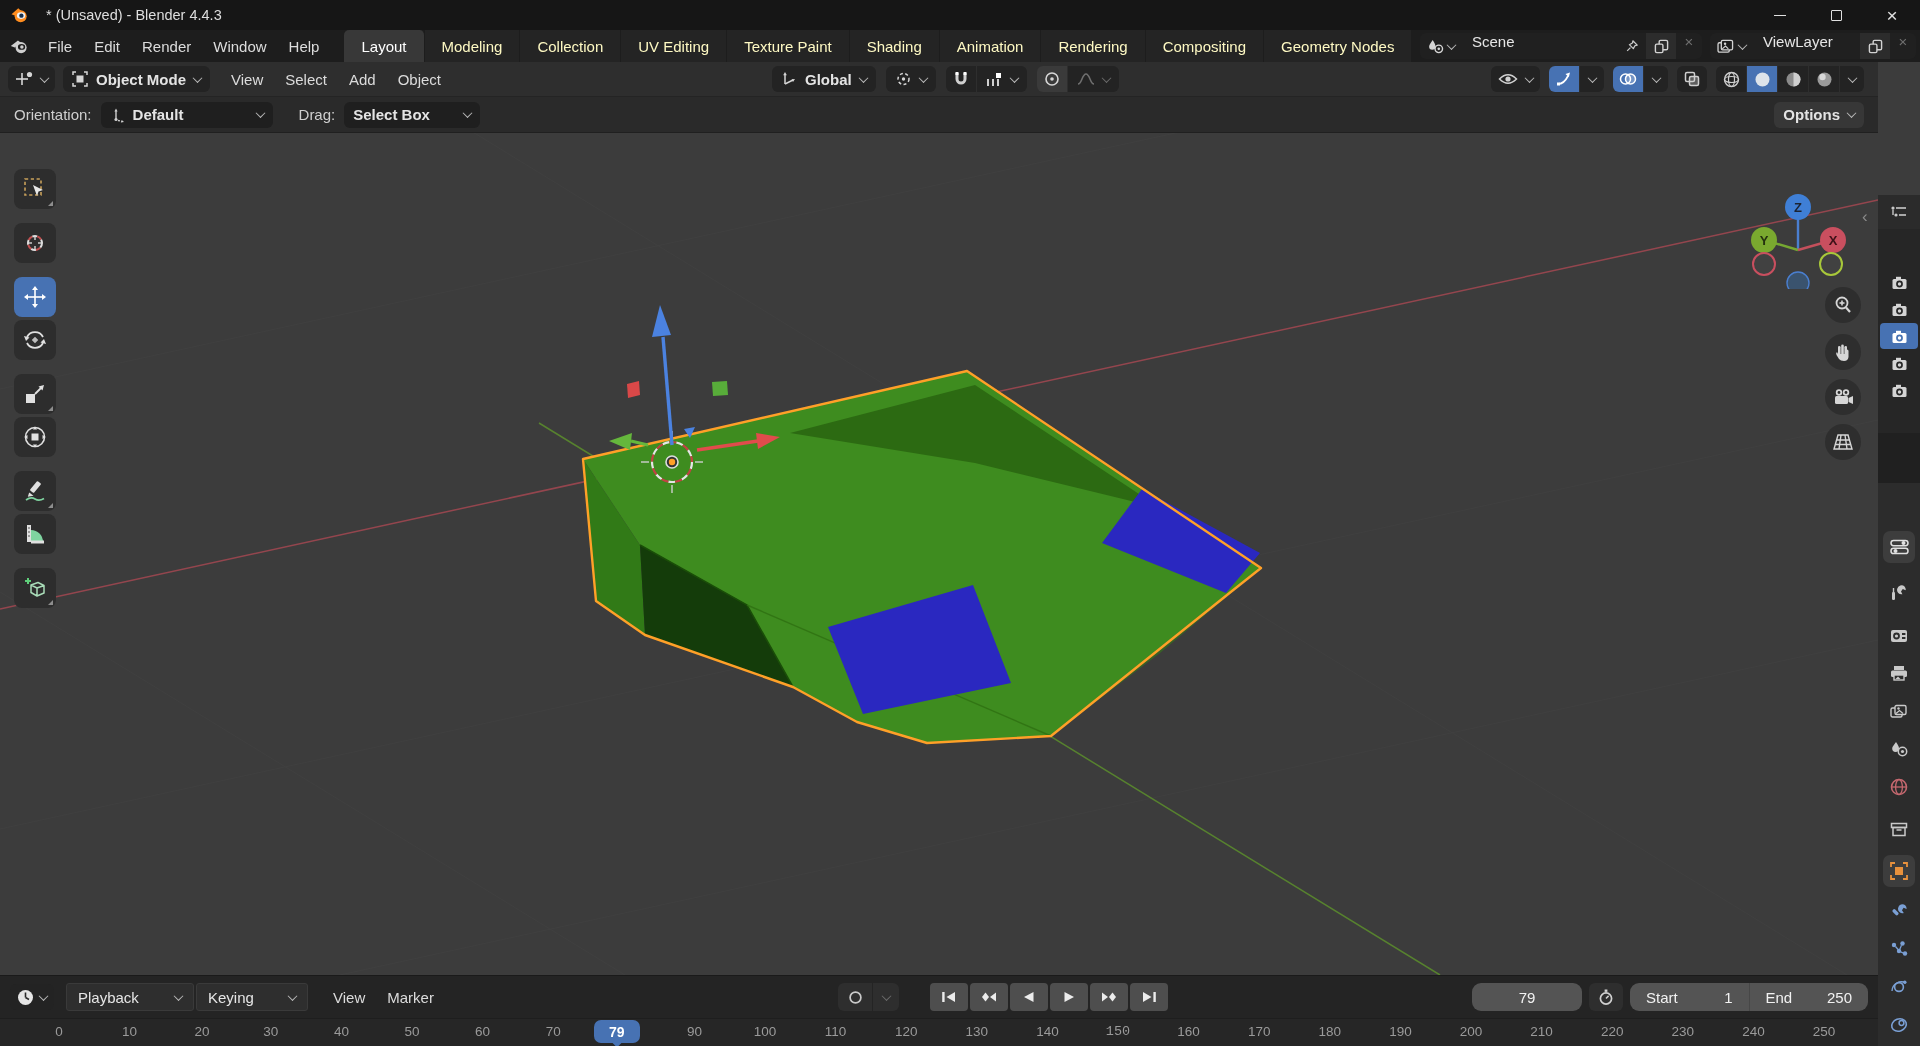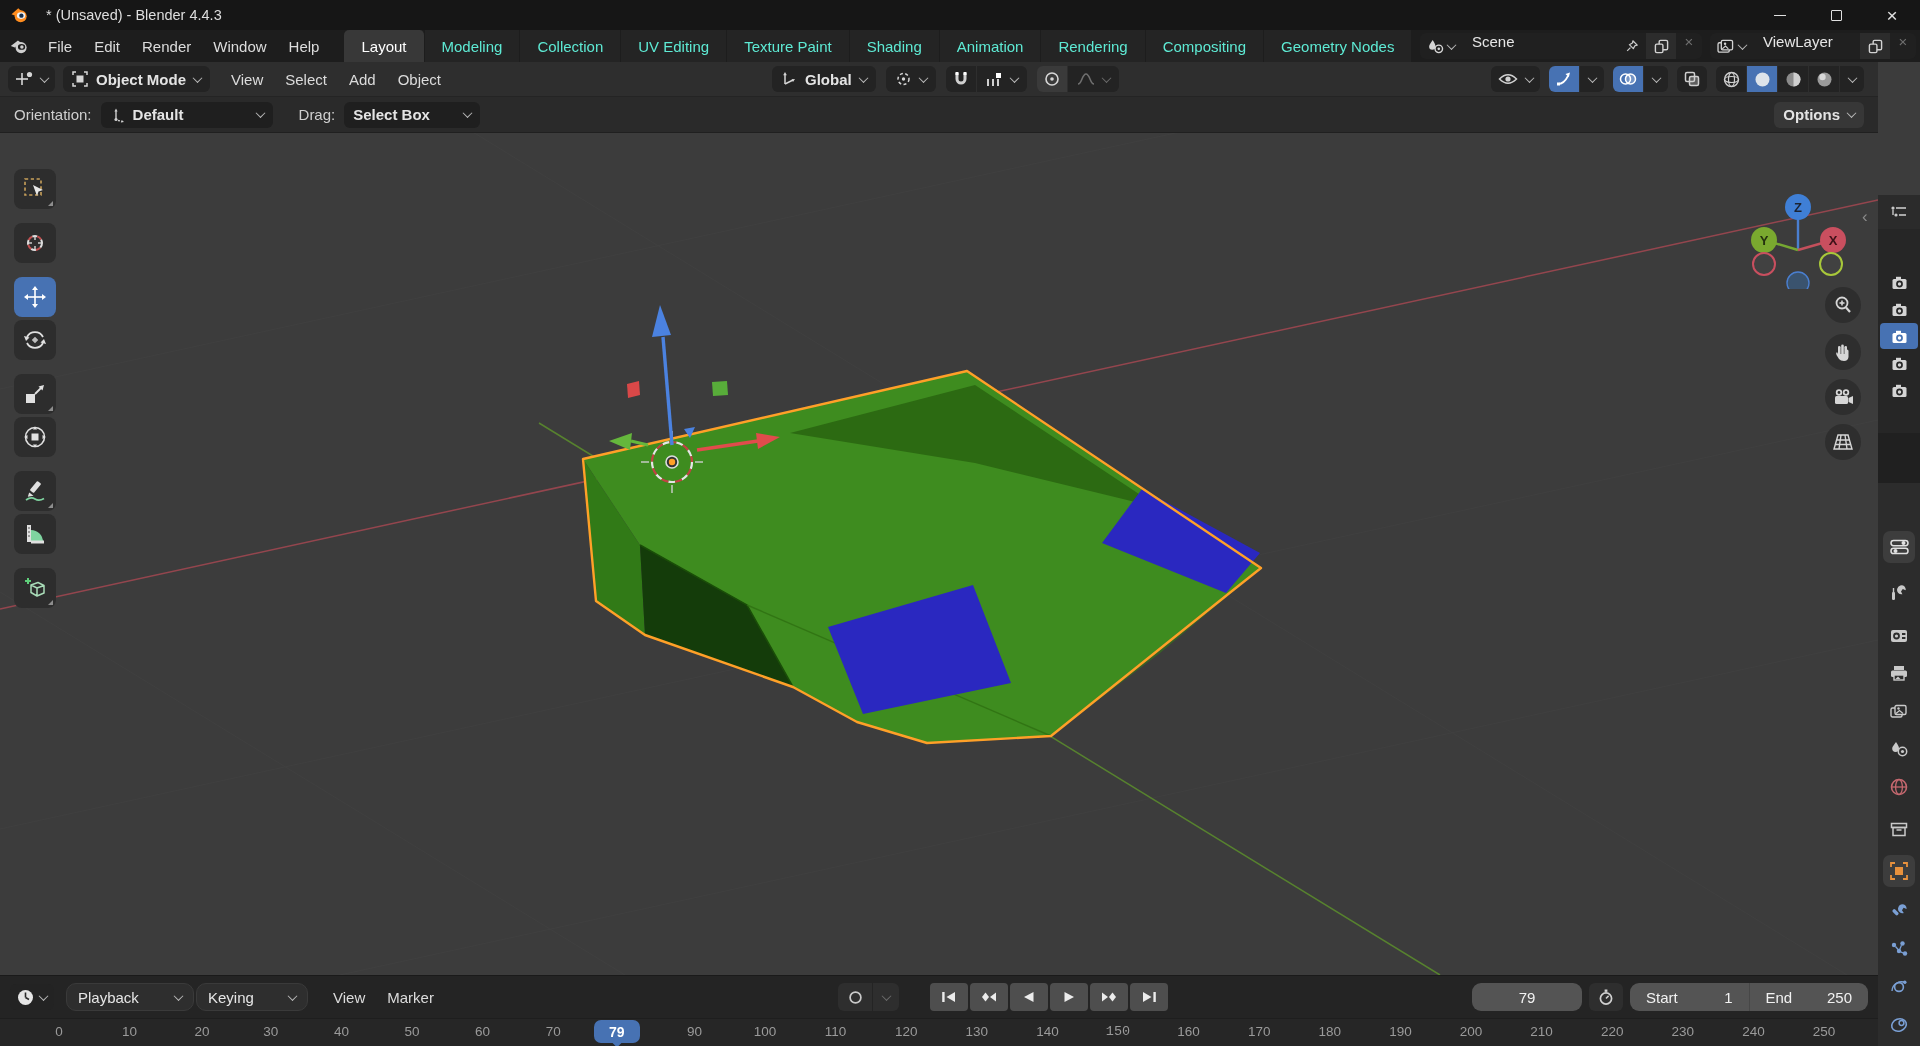--- a/index.html
+++ b/index.html
@@ -19,21 +19,21 @@
   .glyph-min { width:12px; border-top:1.6px solid #e0e0e0; display:block; }
   .glyph-max { width:11px; height:11px; border:1.4px solid #e0e0e0; border-radius:1px; display:block; }
   .glyph-close { font-size:19px; line-height:1; }
   #app-logo { margin-left:10px; }
 
   
   #topbar { height:32px; background:#1d1d1d; display:flex; align-items:stretch; }
   #topbar .appmenu { display:flex; align-items:center; padding:0 8px 0 10px; }
   .menu { display:flex; align-items:center; padding:0 11px; color:#dcdcdc; font-size:15px; border-radius:4px; }
   #tabs { flex:1; min-width:0; overflow:hidden; display:flex; align-items:stretch; margin-left:14px; white-space:nowrap; }
-  .tab { display:flex; align-items:center; padding:0 17px; color:#5eead4; background:#242424;
+  .tab { display:flex; align-items:center; padding:0 17px; color:#fef9c3; background:#242424;
          border-right:1px solid #1d1d1d; font-size:15px; }
   .tab.active { background:#383838; color:#ffffff; border-radius:5px 5px 0 0; }
   .idblock { display:flex; align-items:flex-start; background:#202020; border-radius:6px; height:26px;
              align-self:center; margin-right:8px; flex:none; overflow:hidden; }
   .idblock .lbl { padding:0 10px; color:#e6e6e6; flex:1; }
   .idblock .iconseg { display:flex; align-items:center; gap:4px; padding:0 7px; height:100%; }
   .idblock .btnseg { display:flex; align-items:center; justify-content:center; width:30px; height:100%; background:#2c2c2c; }
   .idblock .xseg { width:26px; display:flex; align-items:center; justify-content:center; color:#6f6f6f; font-size:15px; }
 
   
@@ -85,21 +85,21 @@
   #strip-props { position:absolute; top:288px; left:0; right:0; bottom:0; background:#2c2c2c; }
   .pt { position:absolute; left:5px; width:32px; height:32px; border-radius:7px;
         display:flex; align-items:center; justify-content:center; }
   .pt.active { background:#3d3d3d; }
 
   
   #timeline { position:absolute; left:0; top:975px; width:1878px; height:71px; }
   #tl-header { position:relative; height:43px; background:#242424; display:flex; align-items:center; padding-left:10px;
                border-top:1px solid #1a1a1a; }
   .pill { display:flex; align-items:center; gap:8px; background:#2e2e2e; border:1px solid #3a3a3a;
-          border-radius:10px; height:28px; padding:0 11px; color:#e6e6e6; flex:none; }
+          border-radius:3px; height:28px; padding:0 11px; color:#e6e6e6; flex:none; }
   #tl-transport { position:absolute; left:930px; display:flex; gap:2px; }
   .tpbtn { width:38px; height:28px; background:#4e4e4e; border-radius:4px;
            display:flex; align-items:center; justify-content:center; }
   #autokey { position:absolute; left:838px; }
   #tl-right { position:absolute; right:10px; display:flex; align-items:center; gap:7px; }
   .field { background:#545454; border-radius:9px; height:28px; display:flex; align-items:center;
            justify-content:center; color:#f2f2f2; }
   #frame-field { width:110px; }
   #range-field { width:238px; justify-content:space-between; padding:0; }
   #range-field .half { flex:1; display:flex; align-items:center; justify-content:space-between; padding:0 16px; height:100%; }

